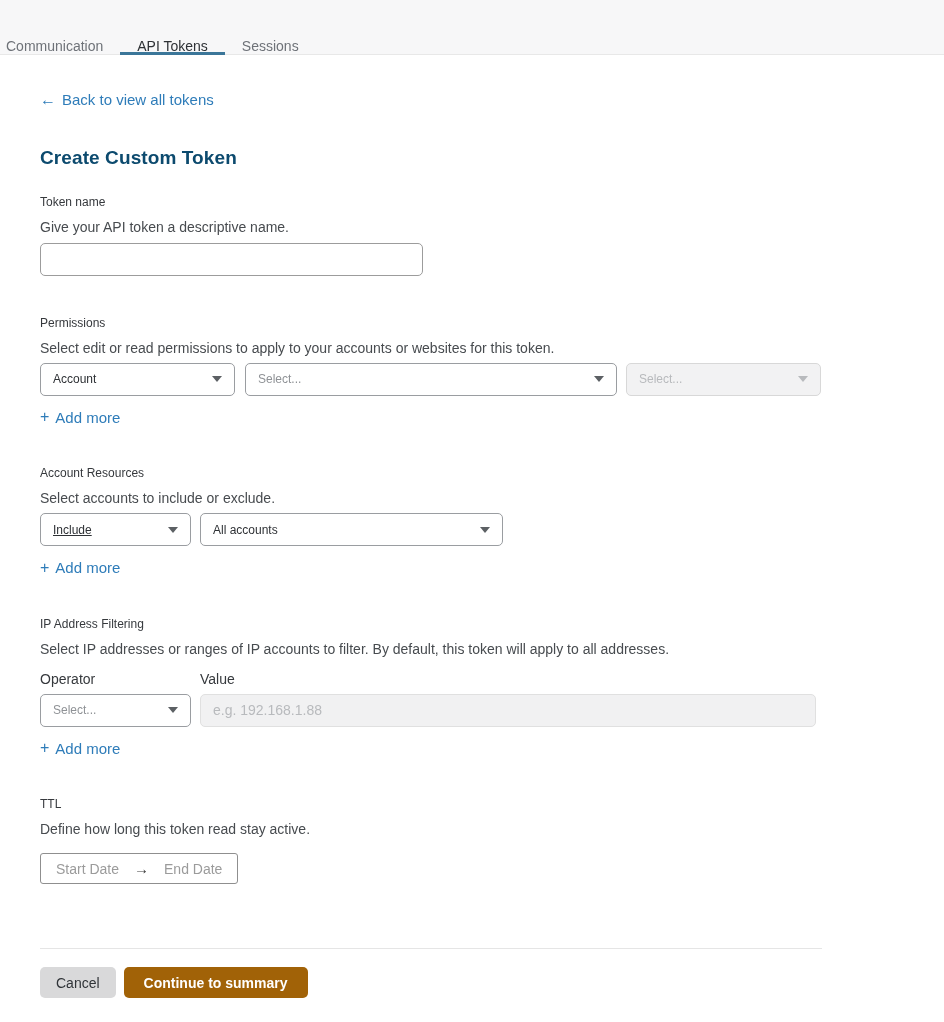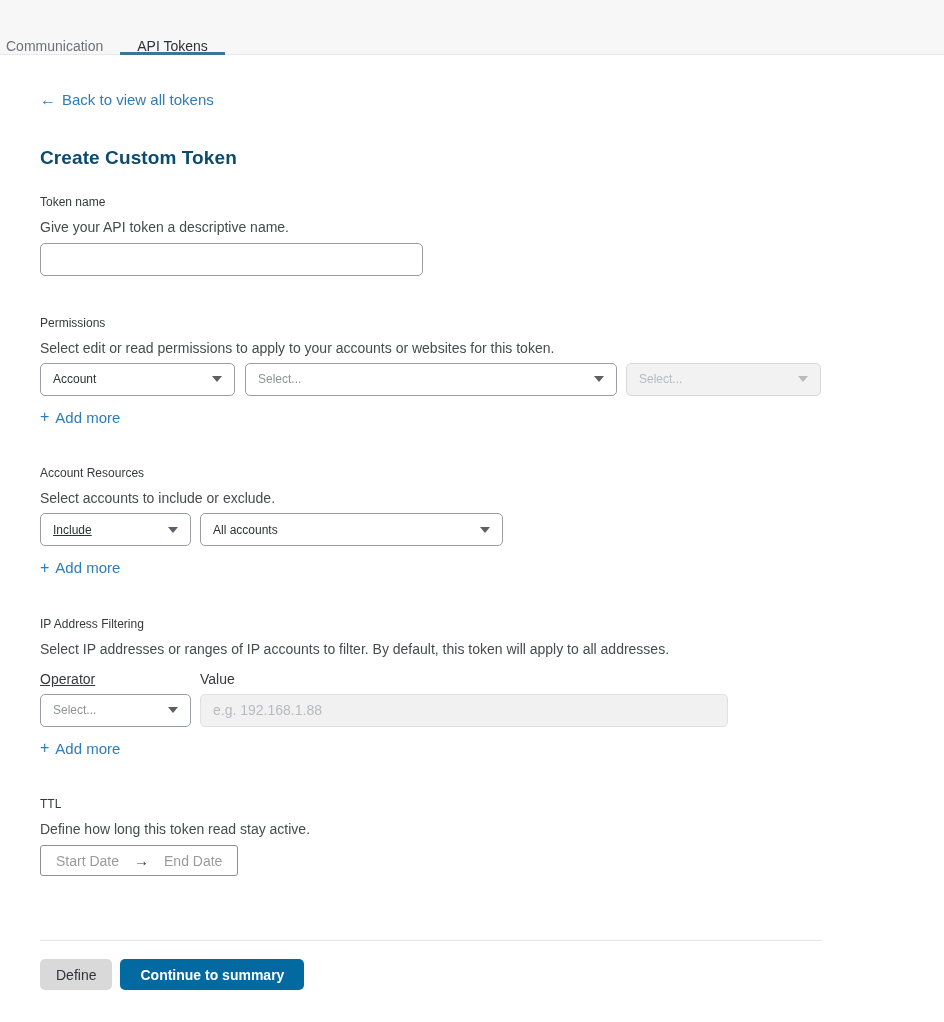--- a/index.html
+++ b/index.html
@@ -151,34 +151,34 @@
     cursor: pointer;
   }
   .add-more .plus { font-size: 16px; line-height: 1; }
 
   .field-labels {
     margin-top: 14px;
     display: flex;
     font-size: 14px;
     color: #36393d;
   }
-  .field-labels .op-label { width: 160px; flex: none; text-decoration: underline; }
+  .field-labels .op-label { width: 160px; flex: none; }
 
   
   .w-scope   { width: 195px; flex: none; }
   .w-group   { width: 372px; flex: none; margin-left: 10px; }
   .w-level   { width: 195px; flex: none; margin-left: 9px; }
   .w-mode    { width: 151px; flex: none; text-decoration: underline; }
   .w-accts   { width: 303px; flex: none; margin-left: 9px; }
   .w-op      { width: 151px; flex: none; }
-  .w-ipvalue { width: 528px; flex: none; margin-left: 9px; }
+  .w-ipvalue { width: 616px; flex: none; margin-left: 9px; }
 
   
   .ttl-range {
-    margin-top: 8px;
+    margin-top: 16px;
     display: inline-flex;
     align-items: center;
     gap: 15px;
     height: 31px;
     padding: 0 15px;
     border: 1px solid #8f8f8f;
     border-radius: 3px;
     background: #fff;
     font-size: 14px;
     cursor: pointer;
@@ -208,37 +208,40 @@
     cursor: pointer;
     display: inline-flex;
     align-items: center;
   }
   .btn-cancel {
     background: #d9d9da;
     color: #303438;
     padding: 0 16px;
   }
   .btn-primary {
-    background: #0369a1;
+    background: #a16207;
     color: #ffffff;
     font-weight: 600;
     padding: 0 20px;
   }
 </style>
 </head>
 <body>
 
 <header class="tabbar">
   <div class="tab">
     <span>Communication</span>
   </div>
   <div class="tab active">
     <span>API Tokens</span>
     <span class="tab-underline"></span>
   </div>
+  <div class="tab">
+    <span>Sessions</span>
+  </div>
 </header>
 
 <main class="content">
 
   <a class="back-link">
     <span class="back-arrow">←</span>
     <span>Back to view all tokens</span>
   </a>
 
   <h1 class="page-title">Create Custom Token</h1>
@@ -322,17 +325,17 @@
     <div class="ttl-range">
       <span class="date-ph">Start Date</span>
       <span class="range-arrow">→</span>
       <span class="date-ph">End Date</span>
     </div>
   </section>
 
   
   <hr class="footer-divider">
   <div class="footer-actions">
-    <button class="btn btn-cancel">Define</button>
+    <button class="btn btn-cancel">Cancel</button>
     <button class="btn btn-primary">Continue to summary</button>
   </div>
 
 </main>
 
 </body></html>

